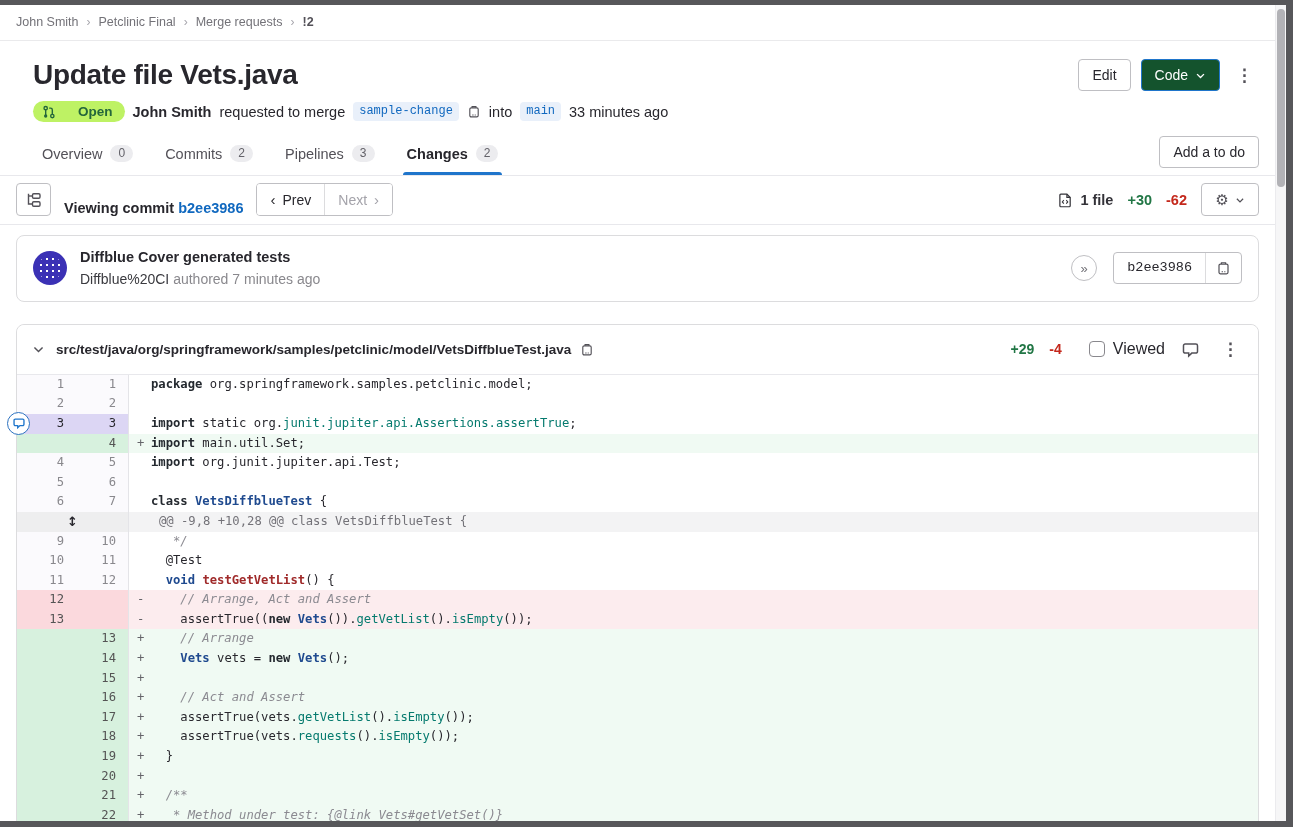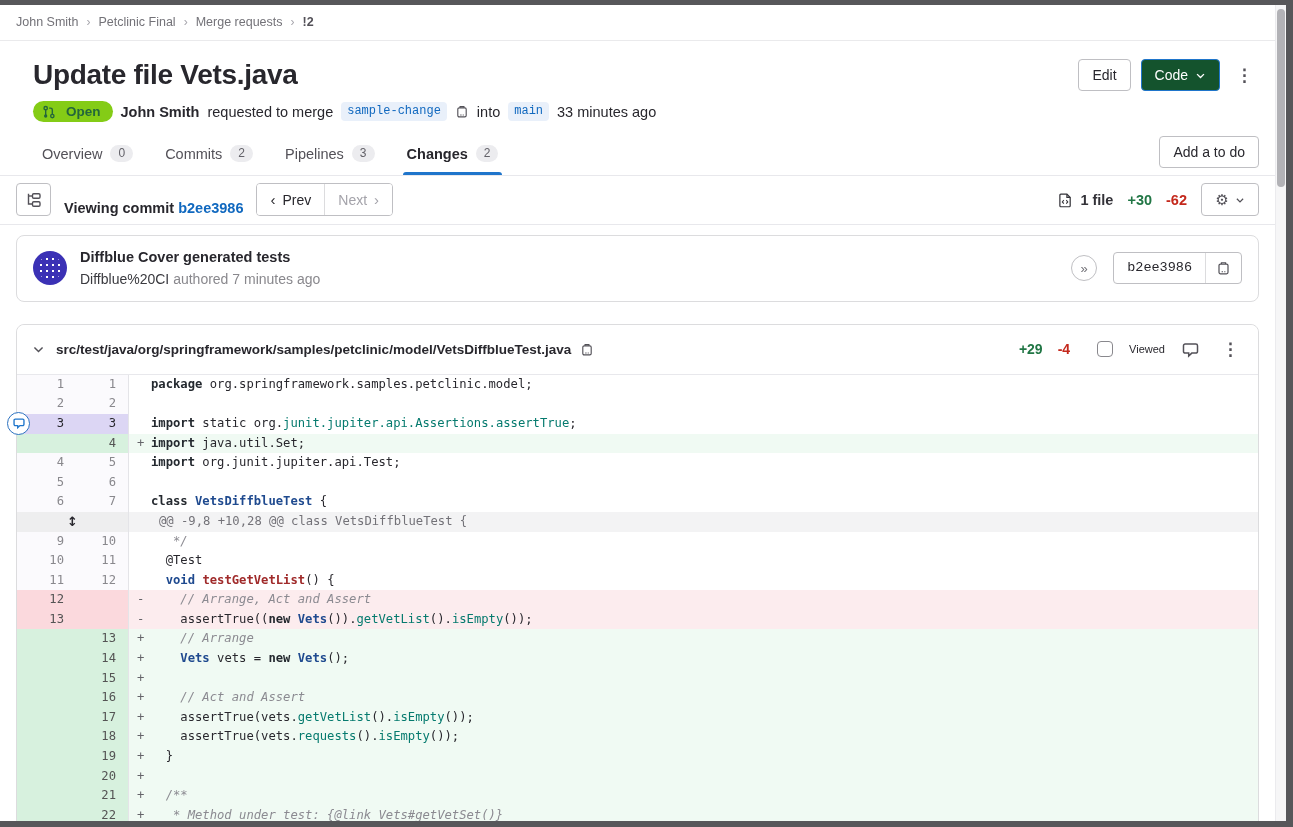--- a/index.html
+++ b/index.html
@@ -20,21 +20,21 @@
 
   
   .breadcrumb { display:flex; align-items:center; gap:8px; padding:10px 16px 11px; font-size:12.5px; color:#737278; border-bottom:1px solid #eaeaec; }
   .crumb-sep { color:#a8a7ae; font-size:12px; }
   .crumb.current { color:#535158; font-weight:700; }
 
   
   .mr-header { padding:14px 16px 0; position:relative; }
   .mr-title { font-size:28px; font-weight:700; margin:4px 0 10px 17px; letter-spacing:-0.3px; color:#28272d; }
   .status-row { display:flex; align-items:center; gap:8px; margin-left:17px; font-size:14.5px; color:#28272d; }
-  .badge-open { display:inline-flex; align-items:center; gap:10px; background:#84cc16; color:#24663b; font-weight:600; padding:3px 12px 3px 9px; border-radius:12px; font-size:13.5px; }
+  .badge-open { display:inline-flex; align-items:center; gap:22px; background:#bef264; color:#24663b; font-weight:600; padding:3px 12px 3px 9px; border-radius:12px; font-size:13.5px; }
   .author-name { font-weight:700; }
   .branch-badge { font-family:"Liberation Mono","DejaVu Sans Mono",monospace; font-size:12px; color:#1068bf; background:#e9f0fa; padding:2px 6px 3px; border-radius:4px; }
   .copy-icon { color:#535158; display:inline-flex; align-items:center; }
   .header-actions { position:absolute; top:18px; right:16px; display:flex; gap:10px; align-items:center; }
   .btn { display:inline-flex; align-items:center; gap:7px; border:1px solid #bfbfc3; border-radius:4px; background:#fff; font-size:14px; padding:7px 13px; color:#28272d; font-family:inherit; cursor:pointer; }
   .btn-primary { background:#14532d; border-color:#1f75cb; color:#fff; }
   .kebab-btn { border:none; background:none; font-size:17px; font-weight:700; color:#535158; padding:4px 6px; cursor:pointer; }
 
   
   .tabs-row { display:flex; align-items:center; justify-content:space-between; padding:0 16px; border-bottom:1px solid #e8e8ec; margin-top:12px; }
@@ -75,21 +75,21 @@
   .sha-group { display:inline-flex; border:1px solid #bfbfc3; border-radius:4px; overflow:hidden; background:#fff; }
   .sha-text { padding:7px 13px; font-family:"Liberation Mono","DejaVu Sans Mono",monospace; font-size:13.5px; color:#28272d; }
   .sha-copy { padding:7px 10px; border-left:1px solid #dcdcde; display:inline-flex; align-items:center; color:#535158; cursor:pointer; }
 
   
   .diff-card { margin:22px 16px 12px; border:1px solid #dcdcde; border-radius:8px 8px 0 0; }
   .diff-header { display:flex; align-items:center; gap:9px; padding:10px 13px; border-bottom:1px solid #e8e8ec; background:#fff; border-radius:8px 8px 0 0; }
   .caret-icon { color:#535158; display:inline-flex; cursor:pointer; padding:2px; }
   .file-path { font-weight:700; font-size:13.5px; color:#28272d; }
   .diff-header-right { margin-left:auto; display:flex; align-items:center; gap:15px; font-size:14px; }
-  .viewed-wrap { display:inline-flex; align-items:center; gap:16px; font-size:11px; color:#28272d; cursor:pointer;padding-left:12px; }
+  .viewed-wrap { display:inline-flex; align-items:center; gap:8px; font-size:16px; color:#28272d; cursor:pointer;padding-left:12px; }
   .checkbox { width:16px; height:16px; border:1.5px solid #89888d; border-radius:4px; background:#fff; }
 
   
   .diff-table { font-family:"DejaVu Sans Mono","Liberation Mono",monospace; font-size:12.2px; line-height:19.6px; background:#fff; }
   .diff-row { display:flex; height:19.6px; position:relative; }
   .num { flex:0 0 56px; width:56px; text-align:right; color:#89888d; background:#fbfafd; user-select:none; cursor:pointer; }
   .num.old { padding-right:9px; }
   .num.new { padding-right:12px; border-right:1px solid #e4e4e8; }
   .line-content { flex:1; display:flex; white-space:pre; overflow:hidden; }
   .sign { flex:0 0 22px; width:22px; padding-left:8px; color:#65646a; }
@@ -320,21 +320,21 @@
           <div class="line-content"><span class="sign"></span><span class="code"><span class="tk-k">import</span><span class="tk-d"> static org.</span><span class="tk-m">junit.jupiter.api.Assertions.assertTrue</span><span class="tk-d">;</span></span></div>
           <span class="comment-pin">
             <svg width="12" height="12" viewBox="0 0 16 16" fill="none" stroke="currentColor" stroke-width="1.8">
               <path d="M3 2.8h10a1.6 1.6 0 0 1 1.6 1.6v5.4A1.6 1.6 0 0 1 13 11.4H9.2l-2.9 2.8v-2.8H3a1.6 1.6 0 0 1-1.6-1.6V4.4A1.6 1.6 0 0 1 3 2.8z"></path>
             </svg>
           </span>
         </div>
         <div class="diff-row add">
           <div class="num old"></div>
           <div class="num new">4</div>
-          <div class="line-content"><span class="sign">+</span><span class="code"><span class="tk-k">import</span><span class="tk-d"> java.util.Set;</span></span></div>
+          <div class="line-content"><span class="sign">+</span><span class="code"><span class="tk-k">import</span><span class="tk-d"> main.util.Set;</span></span></div>
         </div>
         <div class="diff-row ctx">
           <div class="num old">4</div>
           <div class="num new">5</div>
           <div class="line-content"><span class="sign"></span><span class="code"><span class="tk-k">import</span><span class="tk-d"> org.junit.jupiter.api.Test;</span></span></div>
         </div>
         <div class="diff-row ctx">
           <div class="num old">5</div>
           <div class="num new">6</div>
           <div class="line-content"><span class="sign"></span><span class="code"></span></div>

